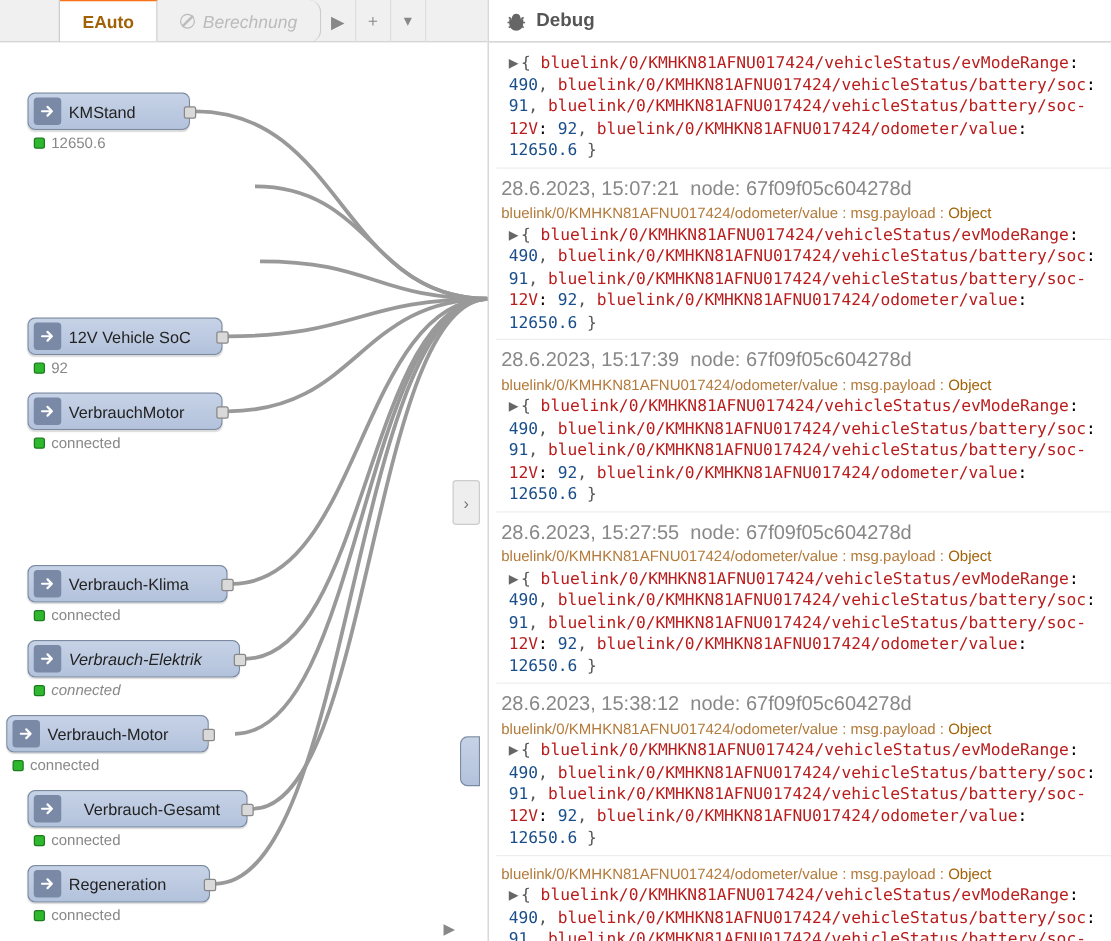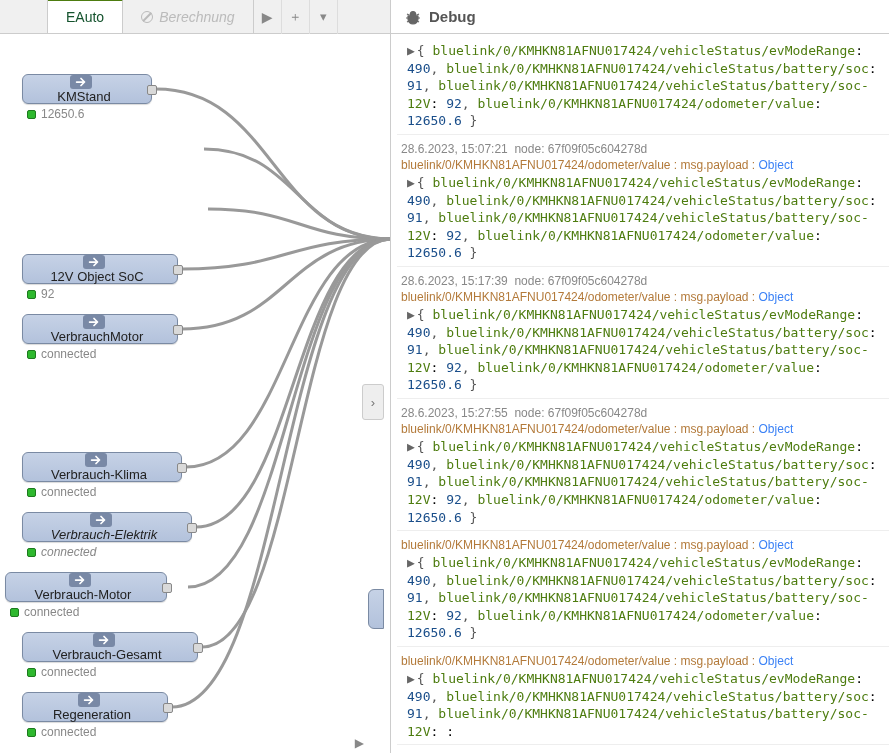--- a/index.html
+++ b/index.html
@@ -39,26 +39,26 @@
   padding: 0 18px;
   height: 34px;
   font-size: 14px;
   color: #666;
   border-right: 1px solid #ccc;
   cursor: pointer;
   position: relative;
 }
 .tab.active {
   background: #fff;
-  color: #14532d;
-  font-weight: 400;
-  border-top: 2px solid #4d7c0f;
+  color: #a16207;
+  font-weight: 700;
+  border-top: 2px solid #f97316;
   margin-top: -1px;
 }
-.tab.disabled { color: #bbb; font-style: italic; }
+.tab.disabled { color: #bbb; font-style: italic; border-radius: 10px; }
 .tab .ban {
   width: 12px; height: 12px; margin-right: 6px;
   border: 1.5px solid #bbb; border-radius: 50%; position: relative;
 }
 .tab .ban::after {
   content:""; position:absolute; left:-1px; top:4px; width:12px; height:1.5px;
   background:#bbb; transform: rotate(-45deg);
 }
 .tab-scroll-btn, .tab-add-btn, .tab-menu-btn {
   width: 28px; height: 34px; display:flex; align-items:center; justify-content:center;
@@ -80,21 +80,20 @@
   display: flex;
   align-items: center;
   background: linear-gradient(#c6d2e6, #b3c2dc);
   border: 1px solid #7a8aa3;
   border-radius: 6px;
   height: 30px;
   font-size: 13px;
   color: #222;
   padding: 0 10px 0 4px;
   box-shadow: 0 1px 1px rgba(0,0,0,.15);
-  flex-direction: column;
 }
 .node.selected {
   border: 2px solid #f39c12;
 }
 .node-icon {
   width: 22px; height: 22px; margin-right: 6px;
   background: #7989a6; border-radius:3px;
   display:flex; align-items:center; justify-content:center;
 }
 .node-icon svg { width:14px; height:14px; }
@@ -138,30 +137,30 @@
 .bug-icon { margin-right:8px; display:inline-flex; }
 .debug-body {
   height: calc(100% - 34px);
   overflow:hidden;
   font-family: Menlo, Consolas, "Courier New", monospace;
   font-size: 13px;
   line-height:1.35;
   padding: 6px 0 0 6px;
 }
 .msg-block { padding: 2px 6px 4px 4px; border-bottom:1px solid #eee; margin-bottom:4px;}
-.msg-meta { color:#888; font-family:-apple-system,sans-serif; font-size:12px;}
+.msg-meta { color:#888; font-family:-apple-system,sans-serif; font-size:16px;}
 .msg-topic {
   color:#b37a3a;
   font-family:-apple-system,sans-serif; font-size:12px;
   margin-bottom:1px;
 }
-.msg-topic .obj { color:#3b82f6;}
+.msg-topic .obj { color:#a16207;}
 .msg-payload { padding-left:6px; font-family: Menlo, Consolas, monospace;}
 .msg-payload .triangle { color:#666; margin-right:2px; cursor:pointer;}
-.tok-key { color:#4d7c0f; }
+.tok-key { color:#b91c1c; }
 .tok-num { color:#1a4e8a; }
 .tok-br  { color:#555; }
 .tok-comma{ color:#555; }
 </style>
 </head>
 <body>
 
 <div class="container">
 
   <div class="editor-pane">
@@ -205,21 +204,21 @@
           <span>KMStand</span>
           <span class="node-port"></span>
           <span class="node-status"><span class="status-dot"></span>12650.6</span>
         </div>
         <div class="node" style="left: 22px; top: 220px; width: 156px;">
           <span class="node-icon">
             <svg viewBox="0 0 16 16">
               <path d="M3 8h7M8 4l4 4-4 4" stroke="#fff" stroke-width="2" fill="none" stroke-linecap="round" stroke-linejoin="round"></path>
             </svg>
           </span>
-          <span>12V Object SoC</span>
+          <span>12V Vehicle SoC</span>
           <span class="node-port"></span>
           <span class="node-status"><span class="status-dot"></span>92</span>
         </div>
         <div class="node" style="left: 22px; top: 280px; width: 156px;">
           <span class="node-icon">
             <svg viewBox="0 0 16 16">
               <path d="M3 8h7M8 4l4 4-4 4" stroke="#fff" stroke-width="2" fill="none" stroke-linecap="round" stroke-linejoin="round"></path>
             </svg>
           </span>
           <span>VerbrauchMotor</span>
@@ -249,21 +248,21 @@
         <div class="node" style="left: 5px; top: 538px; width: 162px;">
           <span class="node-icon">
             <svg viewBox="0 0 16 16">
               <path d="M3 8h7M8 4l4 4-4 4" stroke="#fff" stroke-width="2" fill="none" stroke-linecap="round" stroke-linejoin="round"></path>
             </svg>
           </span>
           <span>Verbrauch-Motor</span>
           <span class="node-port"></span>
           <span class="node-status"><span class="status-dot"></span>connected</span>
         </div>
-        <div class="node" style="left: 22px; top: 598px; width: 176px;">
+        <div class="node" style="left: 22px; top: 598px; width: 176px; gap: 12px;">
           <span class="node-icon">
             <svg viewBox="0 0 16 16">
               <path d="M3 8h7M8 4l4 4-4 4" stroke="#fff" stroke-width="2" fill="none" stroke-linecap="round" stroke-linejoin="round"></path>
             </svg>
           </span>
           <span>Verbrauch-Gesamt</span>
           <span class="node-port"></span>
           <span class="node-status"><span class="status-dot"></span>connected</span>
         </div>
         <div class="node" style="left: 22px; top: 658px; width: 146px;">
@@ -303,20 +302,21 @@
           <div class="msg-meta">28.6.2023, 15:17:39 &nbsp;node: 67f09f05c604278d</div>
           <div class="msg-topic">bluelink/0/KMHKN81AFNU017424/odometer/value : msg.payload : <span class="obj">Object</span></div>
           <div class="msg-payload"><span class="triangle">▶</span><span class="tok-br">{ </span><span class="tok-key">bluelink/0/KMHKN81AFNU017424/vehicleStatus/evModeRange</span>: <span class="tok-num">490</span><span class="tok-comma">, </span><span class="tok-key">bluelink/0/KMHKN81AFNU017424/vehicleStatus/battery/soc</span>: <span class="tok-num">91</span><span class="tok-comma">, </span><span class="tok-key">bluelink/0/KMHKN81AFNU017424/vehicleStatus/battery/soc-12V</span>: <span class="tok-num">92</span><span class="tok-comma">, </span><span class="tok-key">bluelink/0/KMHKN81AFNU017424/odometer/value</span>: <span class="tok-num">12650.6</span><span class="tok-br"> }</span></div>
         </div>
         <div class="msg-block">
           <div class="msg-meta">28.6.2023, 15:27:55 &nbsp;node: 67f09f05c604278d</div>
           <div class="msg-topic">bluelink/0/KMHKN81AFNU017424/odometer/value : msg.payload : <span class="obj">Object</span></div>
           <div class="msg-payload"><span class="triangle">▶</span><span class="tok-br">{ </span><span class="tok-key">bluelink/0/KMHKN81AFNU017424/vehicleStatus/evModeRange</span>: <span class="tok-num">490</span><span class="tok-comma">, </span><span class="tok-key">bluelink/0/KMHKN81AFNU017424/vehicleStatus/battery/soc</span>: <span class="tok-num">91</span><span class="tok-comma">, </span><span class="tok-key">bluelink/0/KMHKN81AFNU017424/vehicleStatus/battery/soc-12V</span>: <span class="tok-num">92</span><span class="tok-comma">, </span><span class="tok-key">bluelink/0/KMHKN81AFNU017424/odometer/value</span>: <span class="tok-num">12650.6</span><span class="tok-br"> }</span></div>
         </div>
         <div class="msg-block">
+          <div class="msg-meta">28.6.2023, 15:38:12 &nbsp;node: 67f09f05c604278d</div>
           <div class="msg-topic">bluelink/0/KMHKN81AFNU017424/odometer/value : msg.payload : <span class="obj">Object</span></div>
           <div class="msg-payload"><span class="triangle">▶</span><span class="tok-br">{ </span><span class="tok-key">bluelink/0/KMHKN81AFNU017424/vehicleStatus/evModeRange</span>: <span class="tok-num">490</span><span class="tok-comma">, </span><span class="tok-key">bluelink/0/KMHKN81AFNU017424/vehicleStatus/battery/soc</span>: <span class="tok-num">91</span><span class="tok-comma">, </span><span class="tok-key">bluelink/0/KMHKN81AFNU017424/vehicleStatus/battery/soc-12V</span>: <span class="tok-num">92</span><span class="tok-comma">, </span><span class="tok-key">bluelink/0/KMHKN81AFNU017424/odometer/value</span>: <span class="tok-num">12650.6</span><span class="tok-br"> }</span></div>
         </div>
         <div class="msg-block">
           <div class="msg-topic">bluelink/0/KMHKN81AFNU017424/odometer/value : msg.payload : <span class="obj">Object</span></div>
           <div class="msg-payload"><span class="triangle">▶</span><span class="tok-br">{ </span><span class="tok-key">bluelink/0/KMHKN81AFNU017424/vehicleStatus/evModeRange</span>: <span class="tok-num">490</span><span class="tok-comma">, </span><span class="tok-key">bluelink/0/KMHKN81AFNU017424/vehicleStatus/battery/soc</span>: <span class="tok-num">91</span><span class="tok-comma">, </span><span class="tok-key">bluelink/0/KMHKN81AFNU017424/vehicleStatus/battery/soc-12V</span>: : </div>
         </div>
       </div>
   </div>
 

